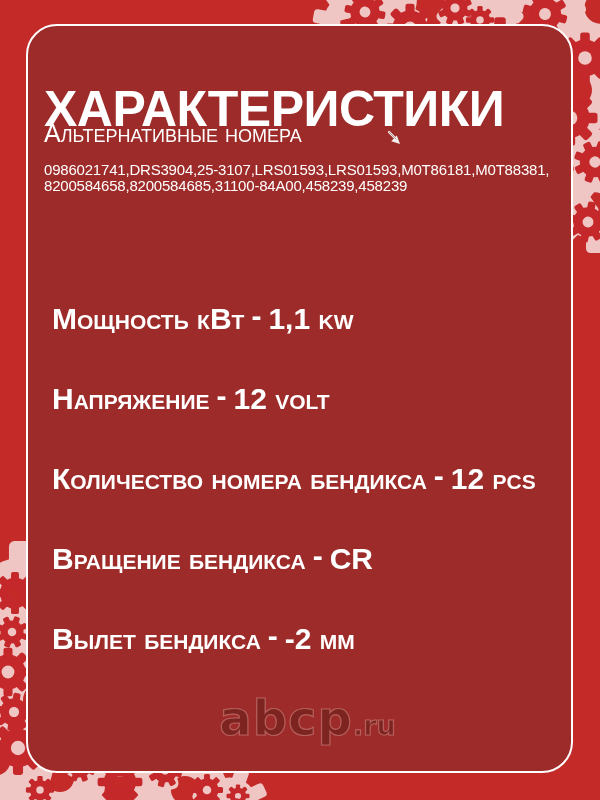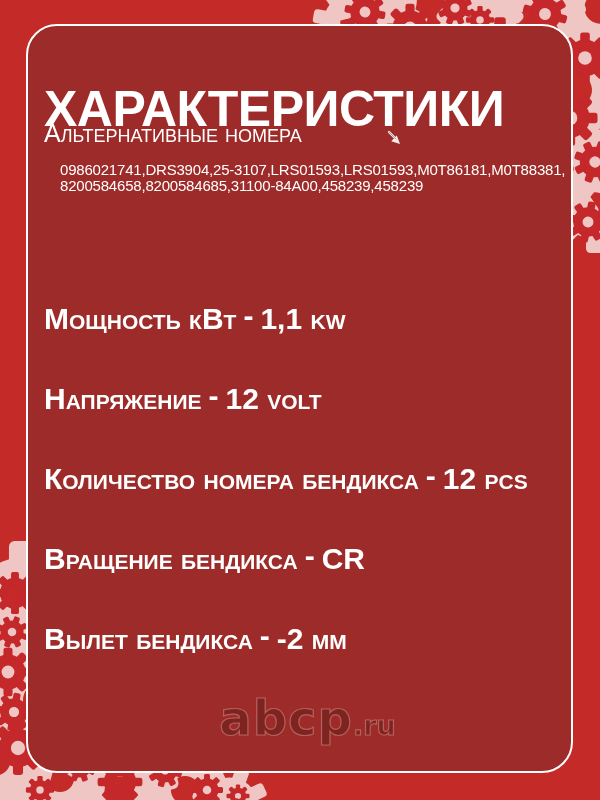--- a/index.html
+++ b/index.html
@@ -33,27 +33,27 @@
     letter-spacing:-.5px;color:var(--text-white);white-space:nowrap;
   }
   .alt-heading{
     left:16px;top:92px;font-size:25px;line-height:1.2;font-weight:400;
     font-variant:small-caps;color:var(--text-white);white-space:nowrap;
   }
   .cursor-icon{left:356px;top:102px;width:22px;height:22px;}
   .part-numbers{
     left:16px;top:136px;width:518px;
     font-size:15px;line-height:15.6px;letter-spacing:-.2px;
-    color:var(--text-white);font-weight:400;margin-left:16px;
+    color:var(--text-white);font-weight:400;
   }
   .part-numbers .pn-line{white-space:nowrap;}
   .specs{left:16px;top:275px;width:520px;}
   .spec-row{
     line-height:36px;margin-bottom:39px;color:var(--text-white);
-    font-variant:small-caps;white-space:nowrap;
+    font-variant:small-caps;white-space:nowrap;margin-left:8px;
   }
   .spec-label{font-size:30px;font-weight:600;}
   .spec-sep{font-size:30px;font-weight:800;position:relative;top:-3px;margin:0 7px;}
   .spec-value{font-size:30px;font-weight:800;}
   .watermark{
     left:0;top:660px;width:100%;text-align:center;text-indent:16px;
     font-family:"DejaVu Sans",sans-serif;font-weight:800;letter-spacing:1px;
     color:var(--watermark-fill);
     -webkit-text-stroke:1.2px var(--watermark-stroke);
     font-size:48px;line-height:1;margin-top:8px;

